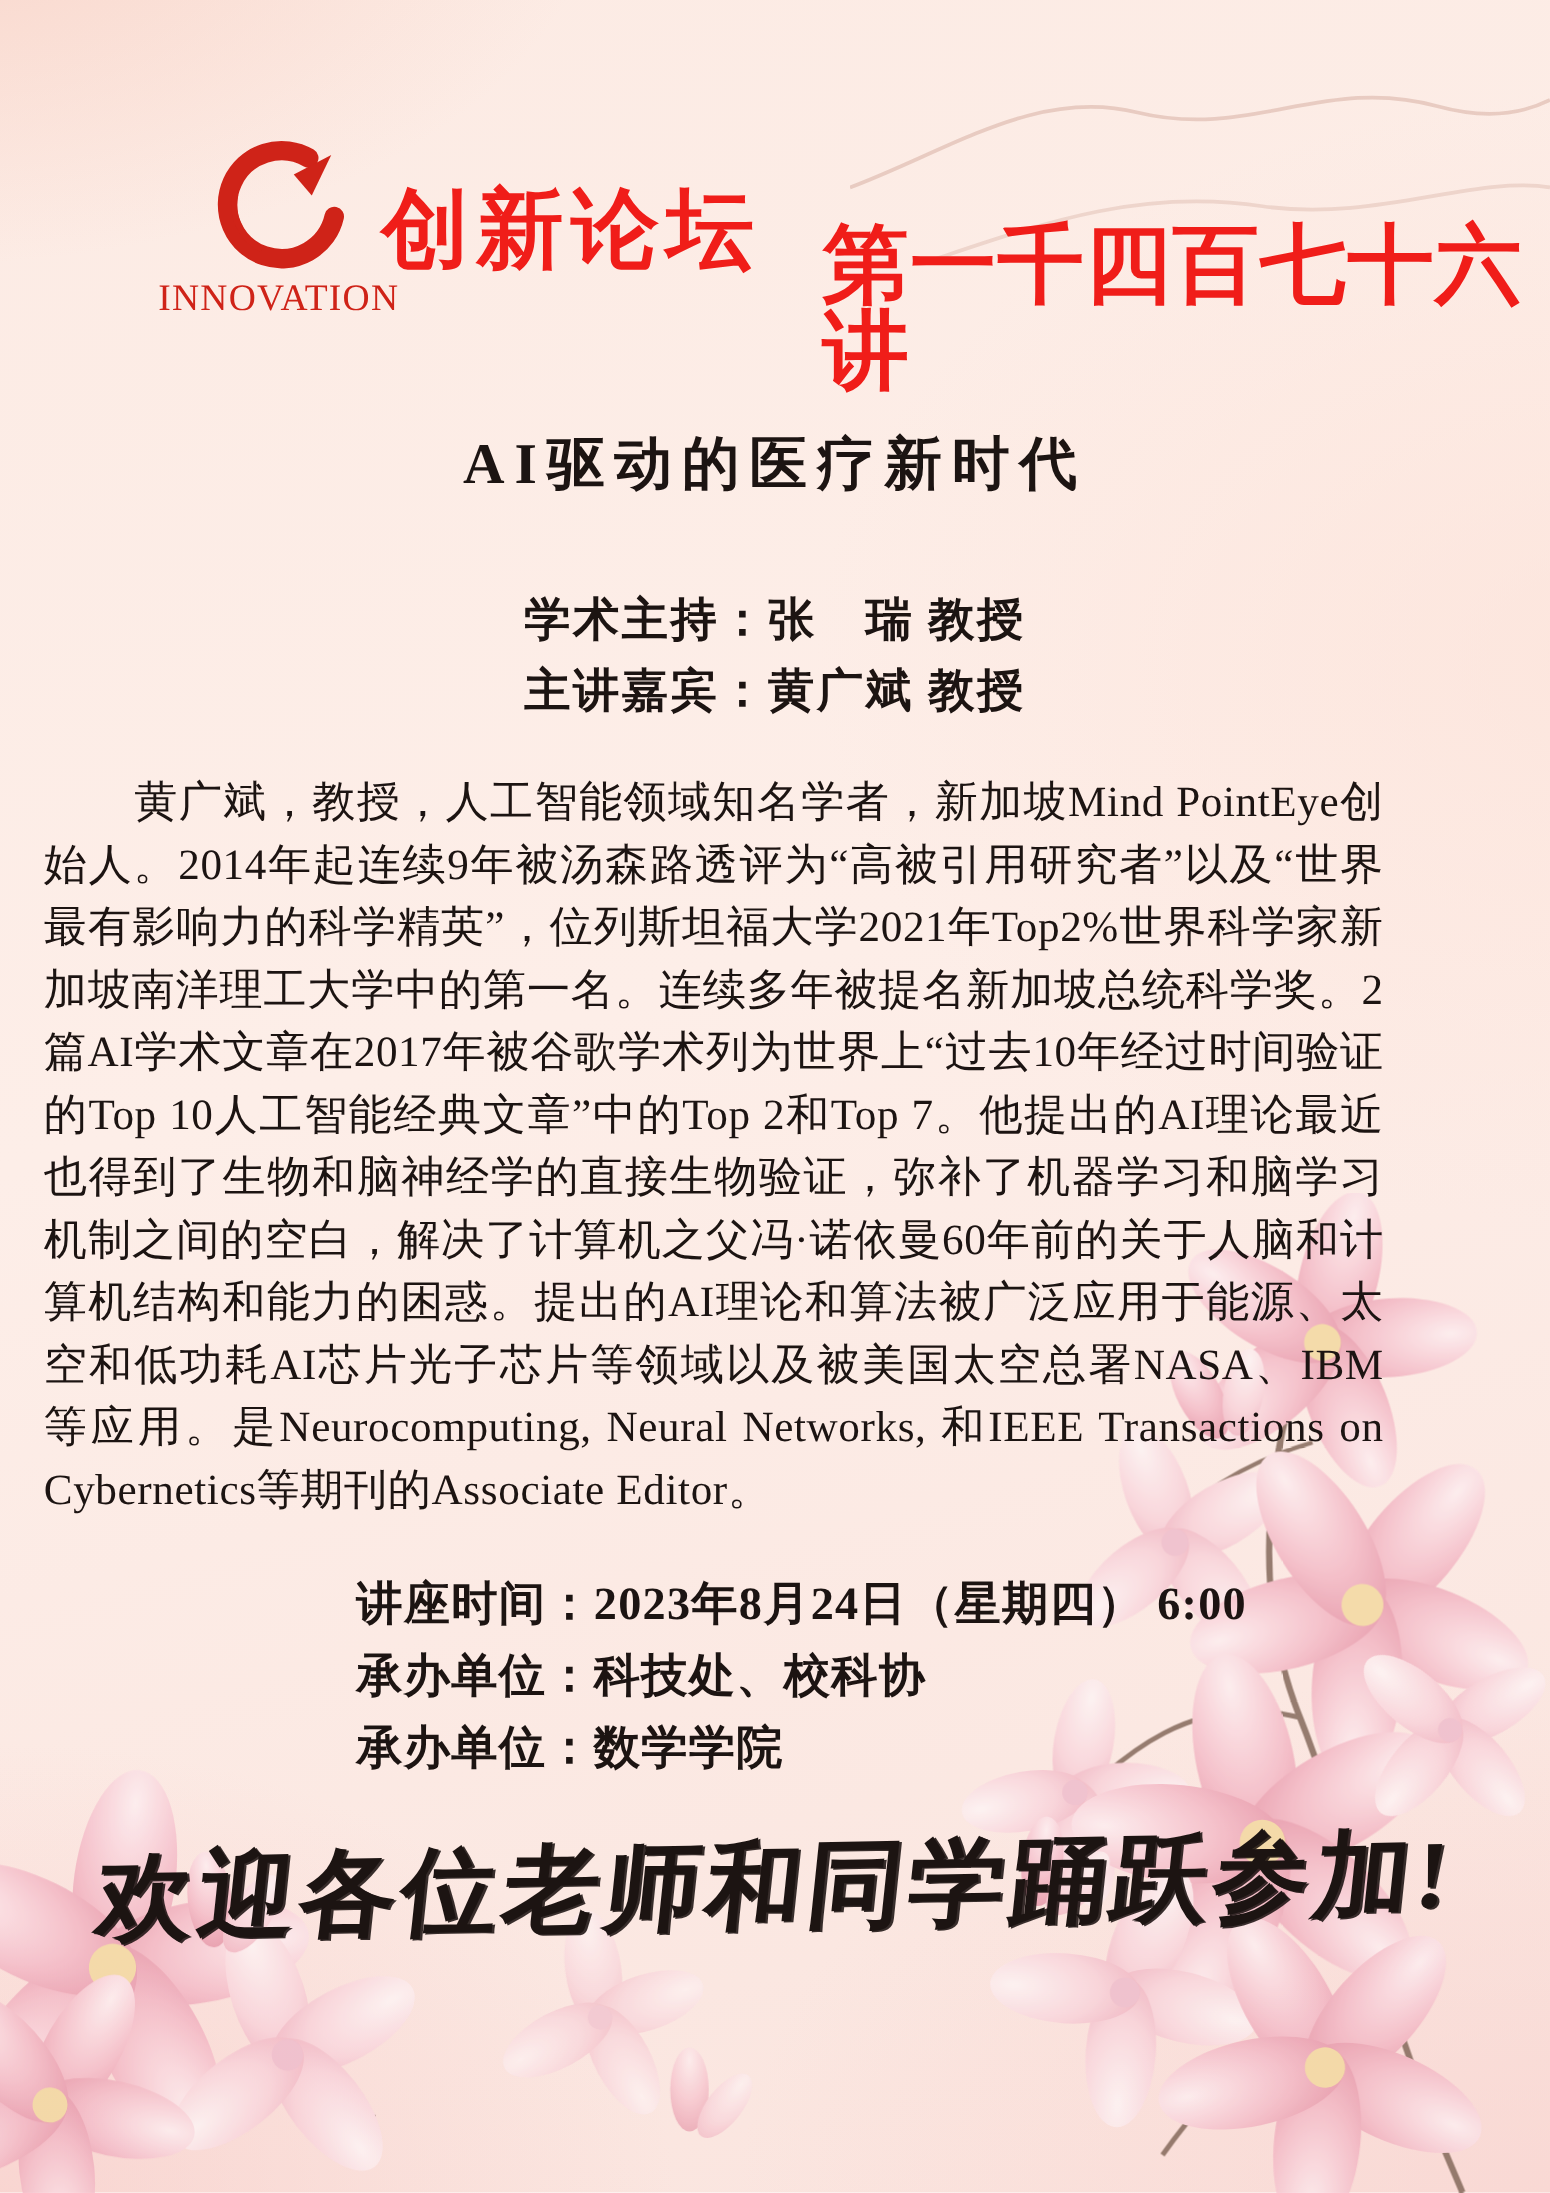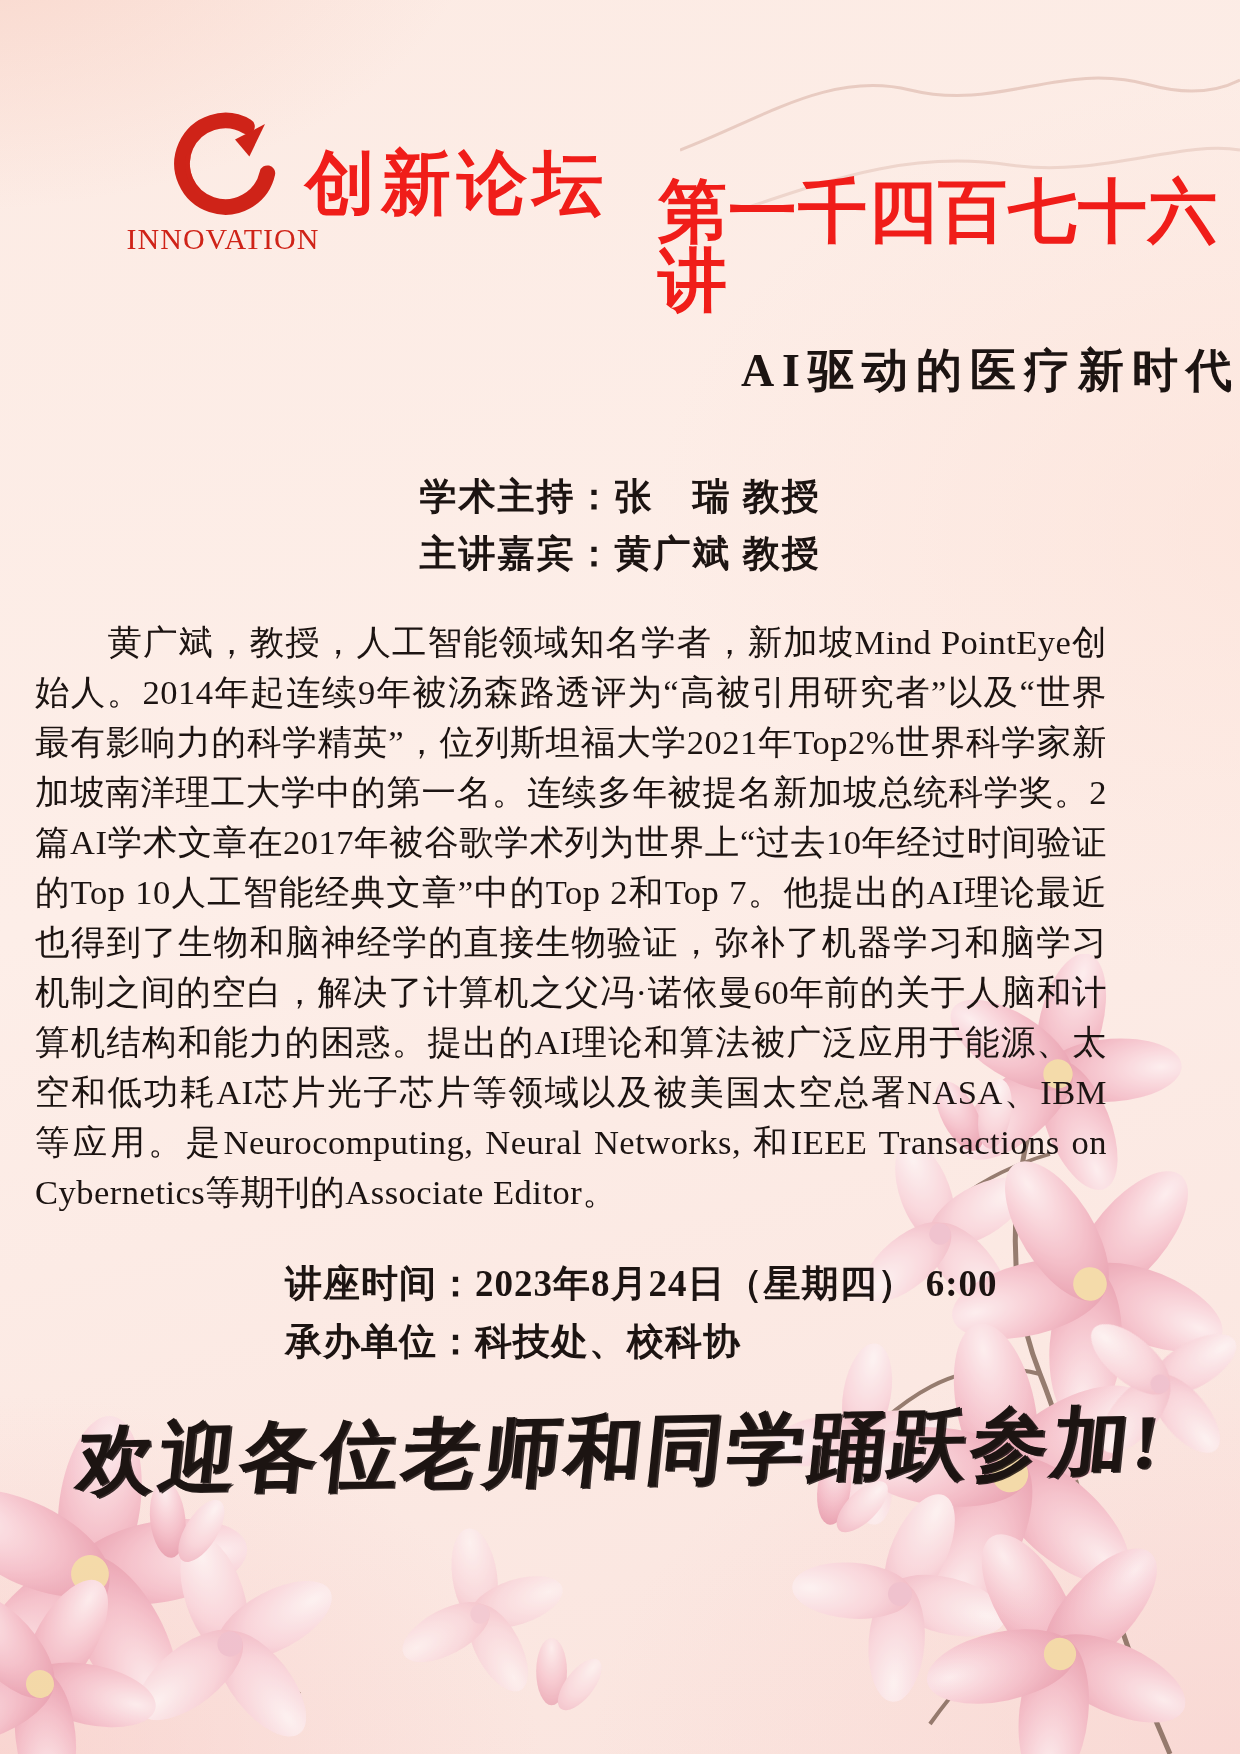--- a/index.html
+++ b/index.html
@@ -37,21 +37,21 @@
   }
   .lecture-number{
     position:absolute;left:658px;top:177px;
     font-family:"Liberation Sans","DejaVu Sans",sans-serif;
     font-weight:bold;font-size:69px;line-height:1;
     color:#f01d19;letter-spacing:1px;
   }
 
   
   .talk-title{
-    margin:28px 0 0 0;text-align:right;
+    margin:28px 0 0 0;text-align:center;
     font-size:46px;font-weight:bold;letter-spacing:8px;line-height:1.2;
   }
   .people{margin-top:70px;text-align:center;font-size:37px;font-weight:bold;line-height:57px;letter-spacing:2px;}
 
   
   .bio{
     margin:35px 133px 0 35px;
     font-size:34.5px;line-height:50px;
     text-align:justify;text-indent:2.1em;
     letter-spacing:.5px;
@@ -161,17 +161,18 @@
     <div class="people">
       <div>学术主持：张　瑞 教授</div>
       <div>主讲嘉宾：黄广斌 教授</div>
     </div>
 
     <p class="bio">黄广斌，教授，人工智能领域知名学者，新加坡Mind PointEye创始人。2014年起连续9年被汤森路透评为“高被引用研究者”以及“世界最有影响力的科学精英”，位列斯坦福大学2021年Top2%世界科学家新加坡南洋理工大学中的第一名。连续多年被提名新加坡总统科学奖。2篇AI学术文章在2017年被谷歌学术列为世界上“过去10年经过时间验证的Top 10人工智能经典文章”中的Top 2和Top 7。他提出的AI理论最近也得到了生物和脑神经学的直接生物验证，弥补了机器学习和脑学习机制之间的空白，解决了计算机之父冯·诺依曼60年前的关于人脑和计算机结构和能力的困惑。提出的AI理论和算法被广泛应用于能源、太空和低功耗AI芯片光子芯片等领域以及被美国太空总署NASA、IBM等应用。是Neurocomputing, Neural Networks, 和IEEE Transactions on Cybernetics等期刊的Associate Editor。</p>
 
     <div class="details">
       <div>讲座时间：2023年8月24日（星期四） 6:00</div>
       <div>承办单位：科技处、校科协</div>
+      <div>承办单位：数学学院</div>
     </div>
 
     <div class="welcome">欢迎各位老师和同学踊跃参加!</div>
   </div>
 </div>
 
 </body></html>

